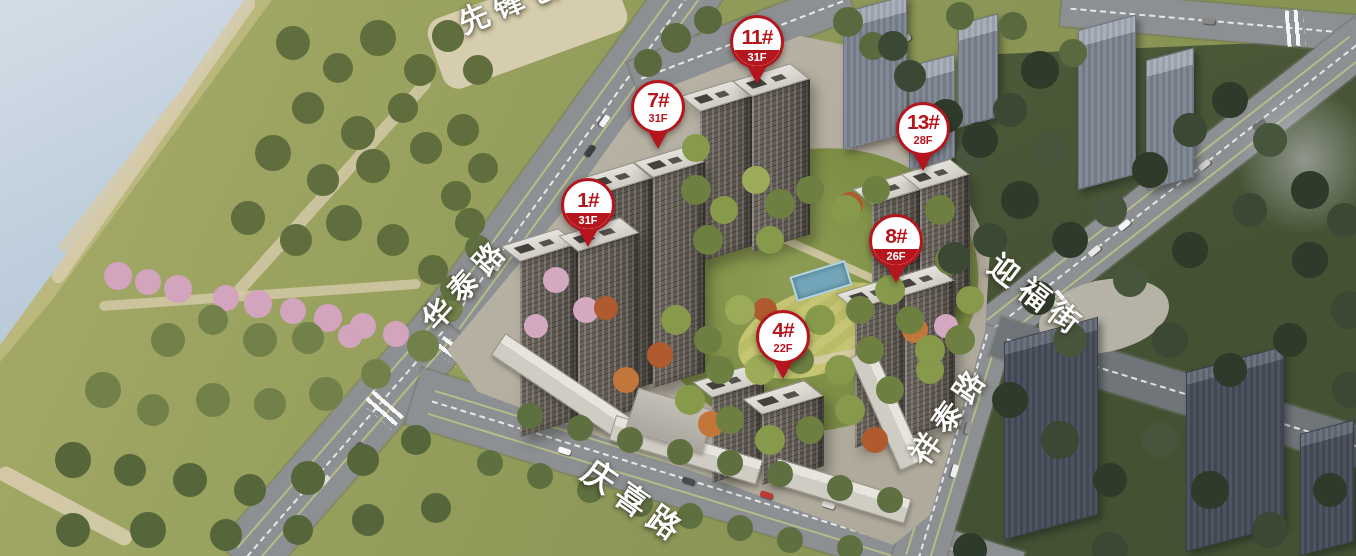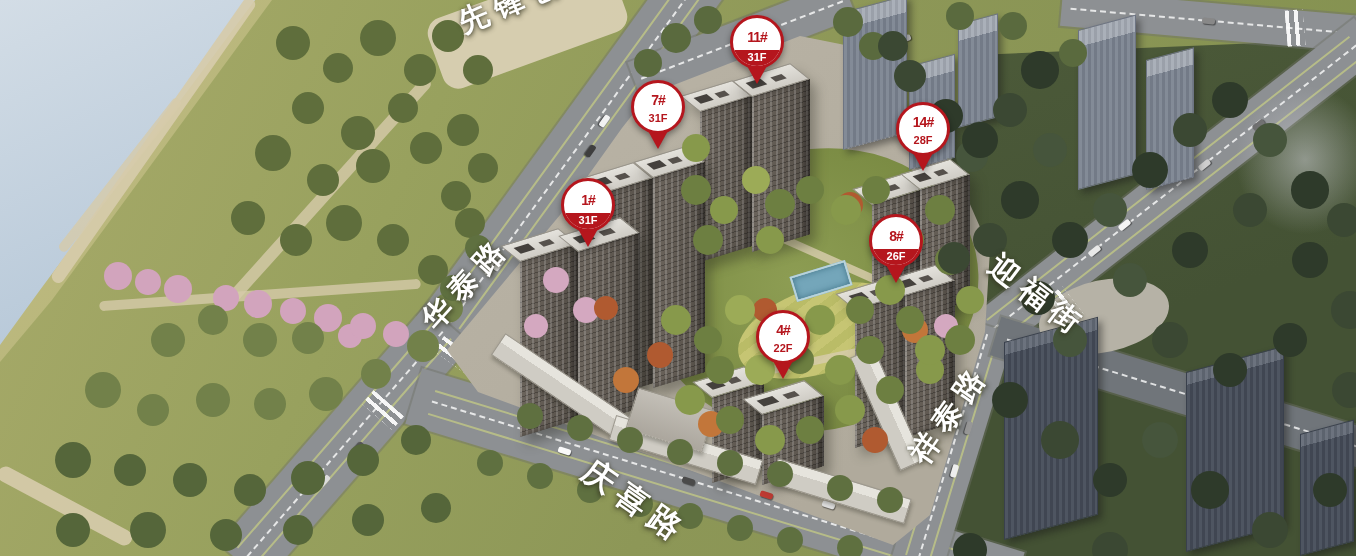--- a/index.html
+++ b/index.html
@@ -76,21 +76,21 @@
 
   
   .label{position:absolute;color:#fff;font-weight:700;font-size:30px;letter-spacing:8px;white-space:nowrap;
     transform-origin:0 50%;z-index:9;
     text-shadow:0 2px 5px rgba(55,55,35,.85),0 0 3px rgba(55,55,35,.6);}
 
   
   .pin{position:absolute;width:54px;z-index:10;cursor:pointer;filter:drop-shadow(0 3px 3px rgba(0,0,0,.4));}
   .pin-circle{position:relative;width:54px;height:54px;border-radius:50%;background:#fff;
     border:3px solid var(--pin-red,#b5161d);overflow:hidden;text-align:center;}
-  .pin-num{margin-top:6px;font-size:14px;line-height:22px;font-weight:800;letter-spacing:-1px;color:var(--pin-red,#b5161d);text-align:center;}
+  .pin-num{margin-top:6px;font-size:21px;line-height:22px;font-weight:800;letter-spacing:-1px;color:var(--pin-red,#b5161d);text-align:center;}
   .pin-floor{font-size:11px;font-weight:700;line-height:14px;color:var(--pin-red,#b5161d);}
   .pin.band .pin-num{margin-top:8px;}
   .pin.band .pin-floor{position:absolute;left:0;right:0;bottom:0;height:16px;line-height:15px;
     background:var(--pin-red,#b5161d);color:#fff;}
   .pin-tail{width:0;height:0;margin:-5px auto 0;border-left:11px solid transparent;border-right:11px solid transparent;
     border-top:20px solid var(--pin-red,#b5161d);}
 </style>
 </head>
 <body>
 
@@ -288,21 +288,21 @@
   <div class="pin" style="left:631px;top:80px;">
     <div class="pin-circle">
       <div class="pin-num">7#</div>
       <div class="pin-floor">31F</div>
     </div>
     <div class="pin-tail"></div>
   </div>
 
   <div class="pin" style="left:896px;top:102px;">
     <div class="pin-circle">
-      <div class="pin-num">14#</div>
+      <div class="pin-num">13#</div>
       <div class="pin-floor">28F</div>
     </div>
     <div class="pin-tail"></div>
   </div>
 
   <div class="pin band" style="left:561px;top:178px;">
     <div class="pin-circle">
       <div class="pin-num">1#</div>
       <div class="pin-floor">31F</div>
     </div>

